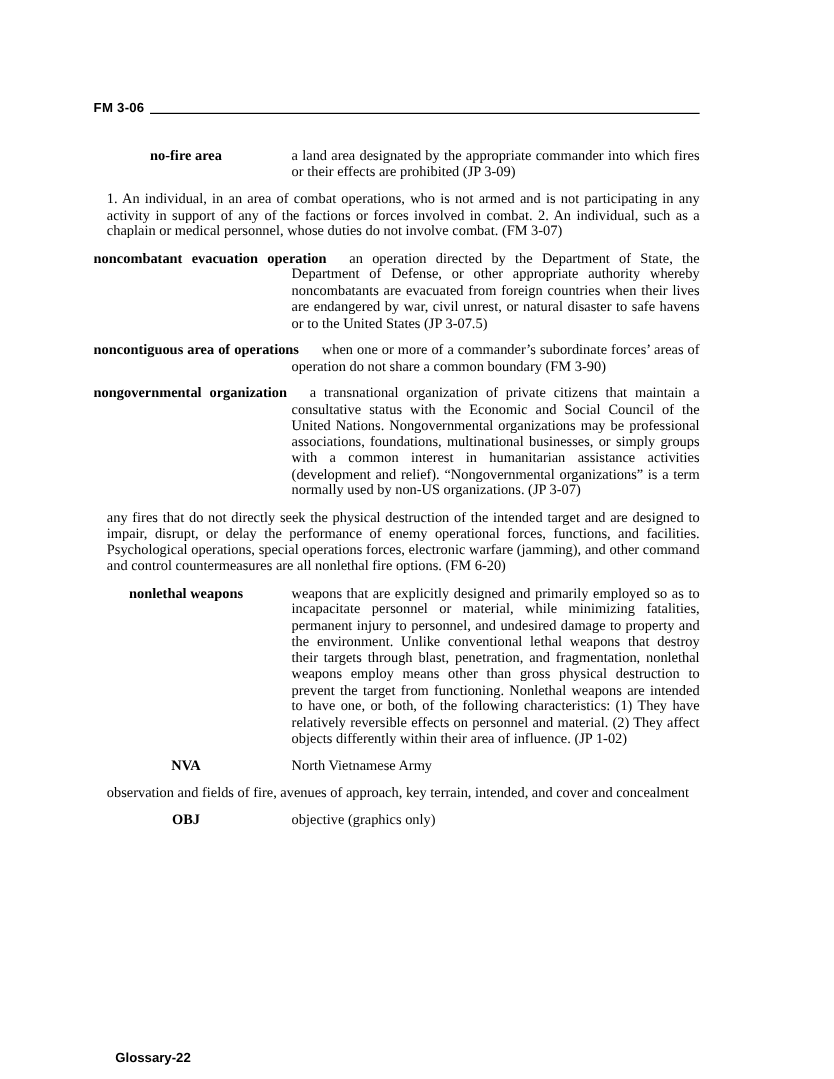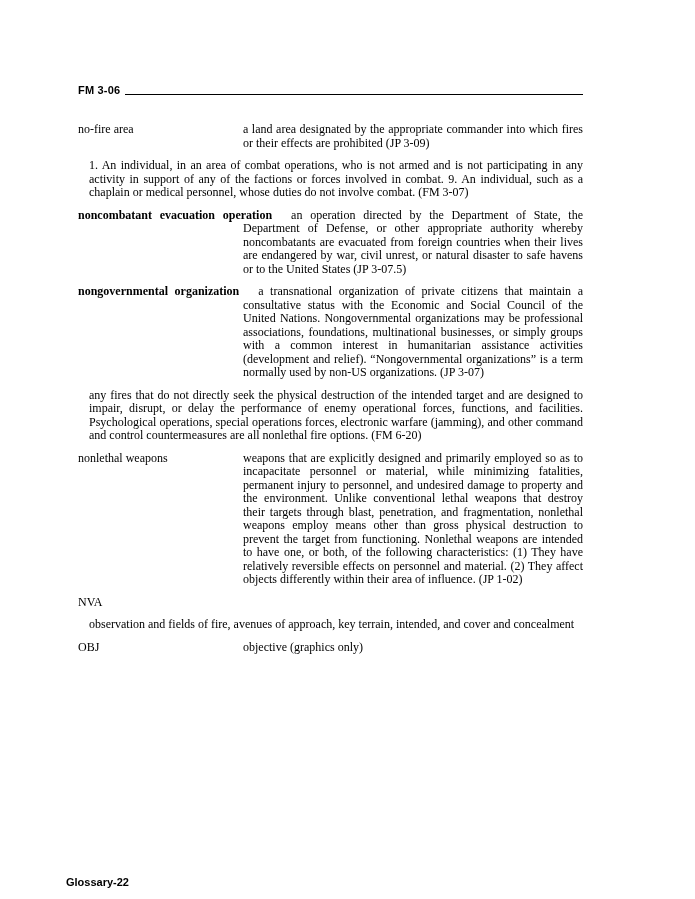--- a/index.html
+++ b/index.html
@@ -37,22 +37,22 @@
     font-size: 12px;
     line-height: 13.5px;
   }
 
   .entry {
     display: flex;
     margin-bottom: 9px;
   }
   .entry .term {
     flex: 0 0 154px;
-    text-align: left;
-    font-weight: normal;
+    text-align: center;
+    font-weight: bold;
   }
   .entry .def {
     flex: 1;
     margin-left: 11px;
     text-align: justify;
   }
 
   
   .entry.long {
     display: block;
@@ -64,21 +64,21 @@
     font-weight: bold;
     margin-right: 9px;
     text-align: right;
   }
   .entry.long .def {
     margin-left: 10px;
   }
 
   .footer {
     position: absolute;
-    left: 66px;
+    left: 96px;
     top: 876px;
     font-family: "Liberation Sans", sans-serif;
     font-weight: bold;
     font-size: 11px;
   }
 </style>
 </head>
 <body>
 
 <div class="page">
@@ -87,33 +87,35 @@
     <span>FM 3-06</span>
     <span class="rule"></span>
   </div>
 
   <div class="entries" id="entries">
       <div class="entry">
         <span class="term">no-fire area</span>
         <span class="def">a land area designated by the appropriate commander into which fires or their effects are prohibited (JP 3-09)</span>
       </div>
       <div class="entry">
-        <span class="def">1. An individual, in an area of combat operations, who is not armed and is not participating in any activity in support of any of the factions or forces involved in combat. 9. An individual, such as a chaplain or medical personnel, whose duties do not involve combat. (FM 3-07)</span>
+        <span class="def">1. An individual, in an area of combat operations, who is not armed and is not participating in any activity in support of any of the factions or forces involved in combat. 2. An individual, such as a chaplain or medical personnel, whose duties do not involve combat. (FM 3-07)</span>
       </div>
       <div class="entry long"><span class="term">noncombatant evacuation operation</span><span class="def">an operation directed by the Department of State, the Department of Defense, or other appropriate authority whereby noncombatants are evacuated from foreign countries when their lives are endangered by war, civil unrest, or natural disaster to safe havens or to the United States (JP 3-07.5)</span></div>
+      <div class="entry long"><span class="term">noncontiguous area of operations</span><span class="def">when one or more of a commander’s subordinate forces’ areas of operation do not share a common boundary (FM 3-90)</span></div>
       <div class="entry long"><span class="term">nongovernmental organization</span><span class="def">a transnational organization of private citizens that maintain a consultative status with the Economic and Social Council of the United Nations. Nongovernmental organizations may be professional associations, foundations, multinational businesses, or simply groups with a common interest in humanitarian assistance activities (development and relief). “Nongovernmental organizations” is a term normally used by non-US organizations. (JP 3-07)</span></div>
       <div class="entry">
         <span class="def">any fires that do not directly seek the physical destruction of the intended target and are designed to impair, disrupt, or delay the performance of enemy operational forces, functions, and facilities. Psychological operations, special operations forces, electronic warfare (jamming), and other command and control countermeasures are all nonlethal fire options. (FM 6-20)</span>
       </div>
       <div class="entry">
         <span class="term">nonlethal weapons</span>
         <span class="def">weapons that are explicitly designed and primarily employed so as to incapacitate personnel or material, while minimizing fatalities, permanent injury to personnel, and undesired damage to property and the environment. Unlike conventional lethal weapons that destroy their targets through blast, penetration, and fragmentation, nonlethal weapons employ means other than gross physical destruction to prevent the target from functioning. Nonlethal weapons are intended to have one, or both, of the following characteristics: (1) They have relatively reversible effects on personnel and material. (2) They affect objects differently within their area of influence. (JP 1-02)</span>
       </div>
       <div class="entry">
         <span class="term">NVA</span>
+        <span class="def">North Vietnamese Army</span>
       </div>
       <div class="entry">
         <span class="def">observation and fields of fire, avenues of approach, key terrain, intended, and cover and concealment</span>
       </div>
       <div class="entry">
         <span class="term">OBJ</span>
         <span class="def">objective (graphics only)</span>
       </div>
     </div>
 

